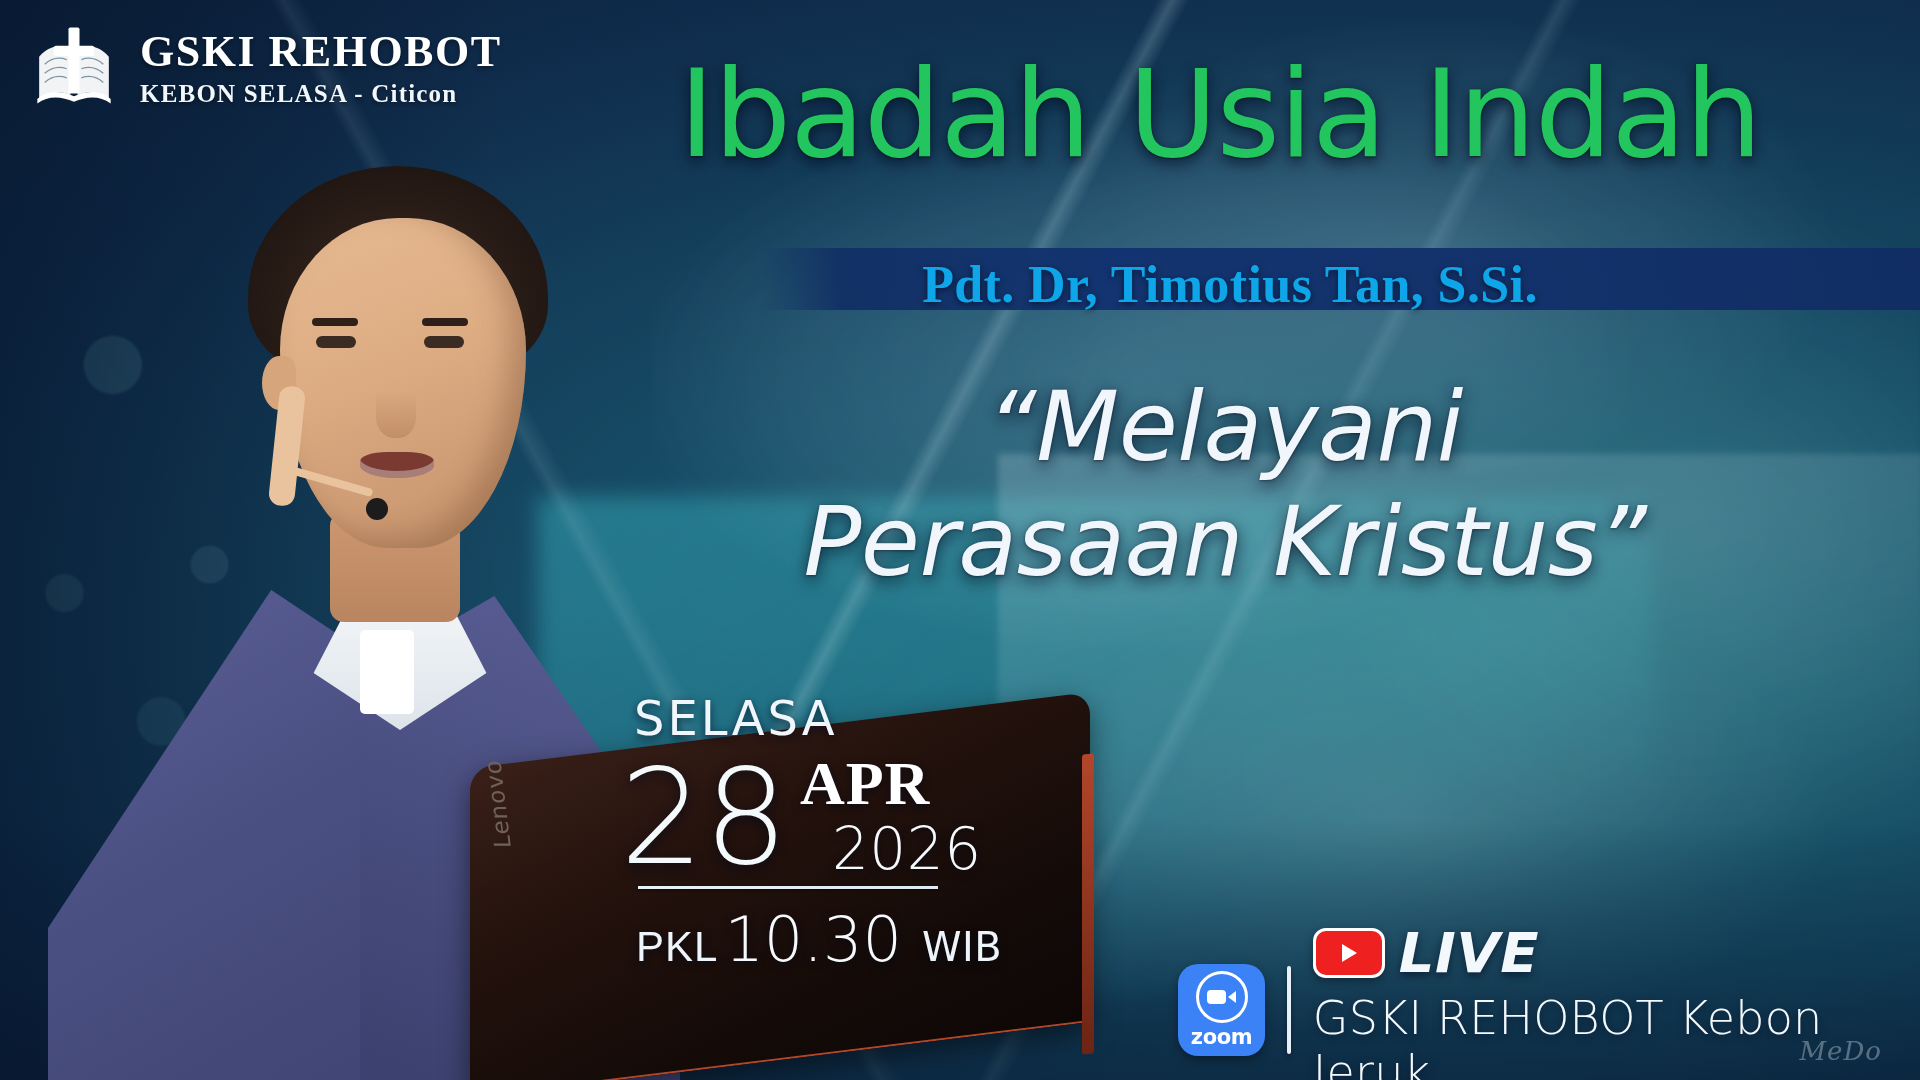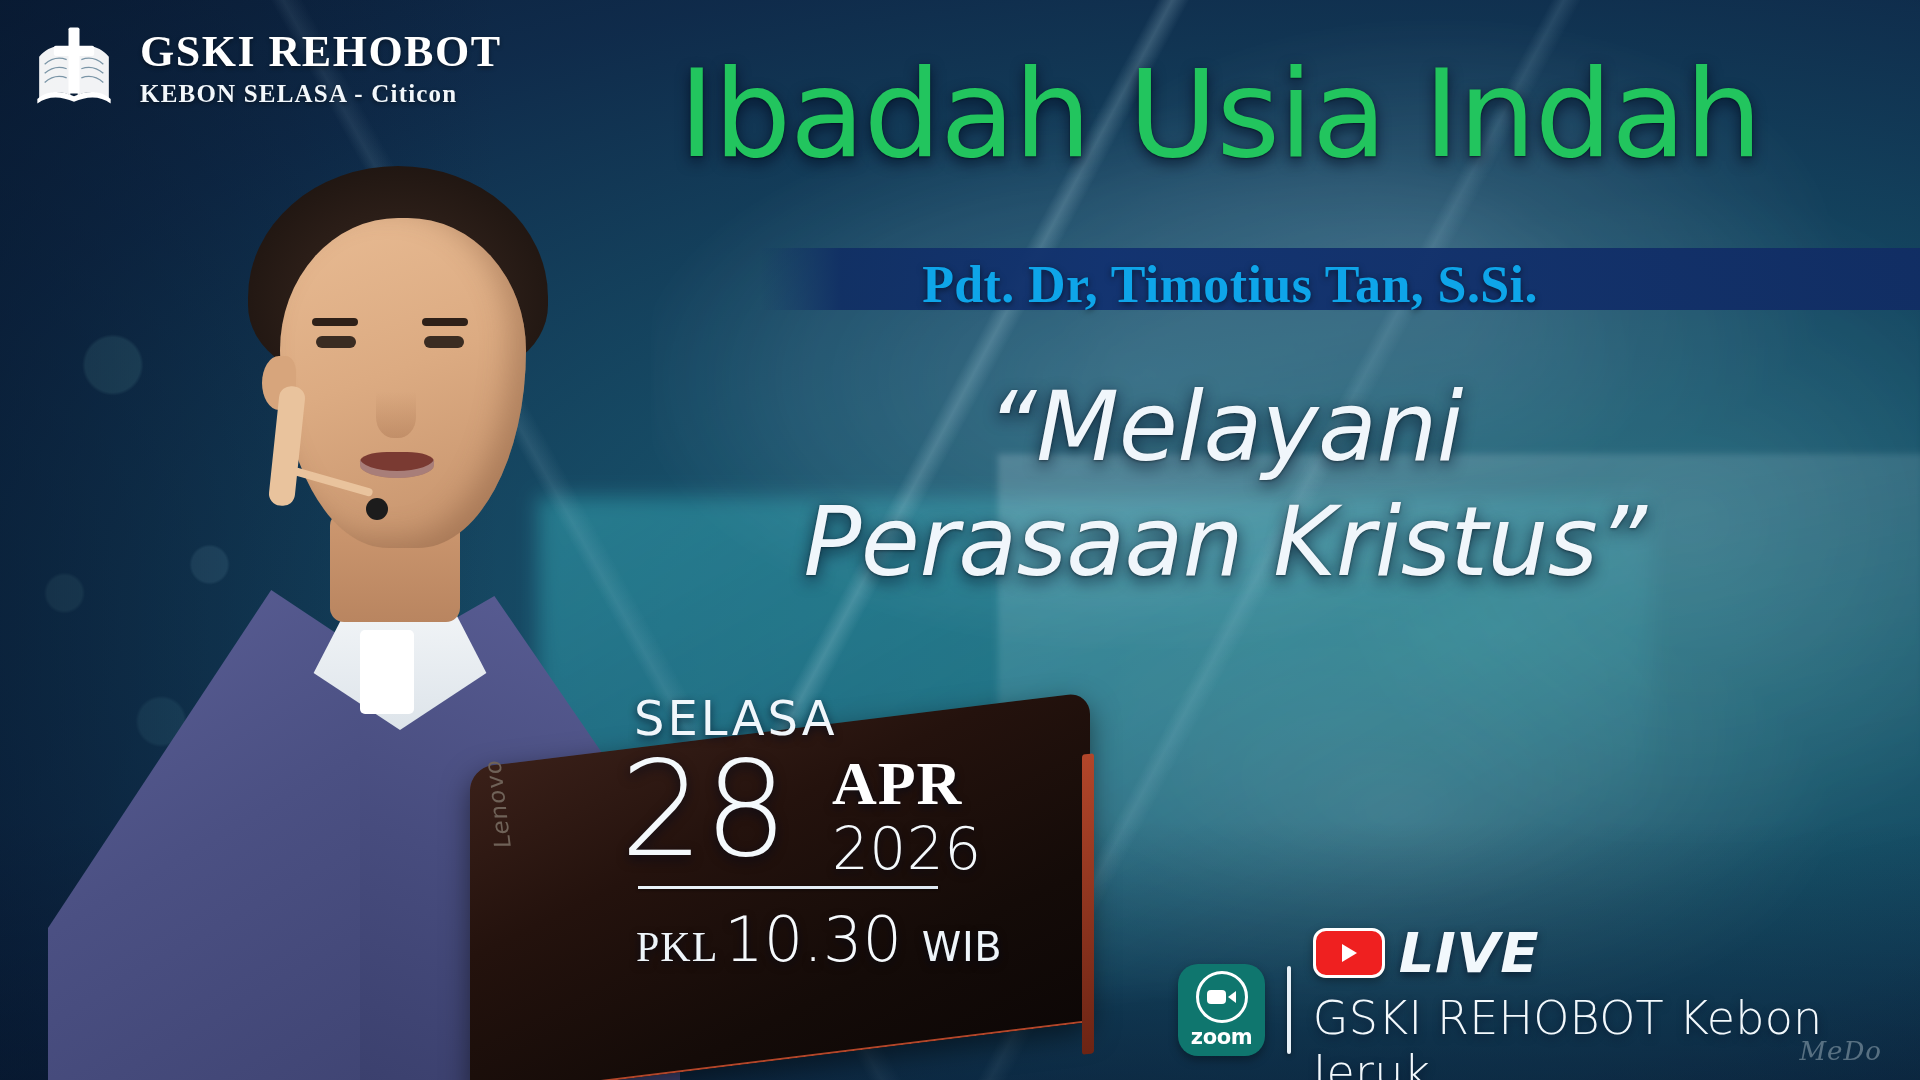--- a/index.html
+++ b/index.html
@@ -107,58 +107,59 @@
   }
   .theme .l2{ display:block; }
 
   
   .date-block{ position:absolute; left:620px; top:690px; width:350px; }
   .day-name{
     font-family:"DejaVu Sans", sans-serif; font-weight:400; font-size:48px;
     letter-spacing:3px; color:#f0f6fb; text-align:left; padding-left:14px;
     text-shadow:0 3px 9px rgba(0,8,26,.7);
   }
-  .date-row{ display:flex; align-items:center; margin-top:-4px;gap:32px; }
+  .date-row{ display:flex; align-items:flex-end; margin-top:-4px; }
   .date-num{
     font-family:"DejaVu Sans", sans-serif; font-weight:300; font-size:132px;
     line-height:.92; color:#f4f9fc; text-shadow:0 4px 12px rgba(0,8,26,.7);
   }
   .date-my{ padding-left:12px; padding-top:10px; }
   .date-mon{
     font-family:"Liberation Serif", serif; font-weight:700; font-size:62px;
     line-height:1; color:#ffffff; letter-spacing:1px; text-shadow:0 3px 9px rgba(0,8,26,.7);
   }
   .date-year{
     font-family:"DejaVu Sans", sans-serif; font-weight:300; font-size:58px;
     line-height:1; color:#f4f9fc; margin-top:6px; letter-spacing:.5px;
     text-shadow:0 3px 9px rgba(0,8,26,.7);
+    margin-left:32px;
   }
   .date-rule{
     margin:8px 0 0 18px; width:300px; height:3px;
     background:linear-gradient(to right,#eaf2f8,#dfe9f2);
     box-shadow:0 1px 3px rgba(0,0,0,.5);
   }
   .time-row{ display:flex; align-items:baseline; margin-top:14px; padding-left:16px; }
   .time-pkl{
-    font-family:Liberation Serif, serif; font-weight:400; font-size:42px;
+    font-family:Liberation Sans, sans-serif; font-weight:400; font-size:42px;
     color:#eef5fa; letter-spacing:1px; text-shadow:0 3px 9px rgba(0,8,26,.7);
   }
   .time-val{
     font-family:"DejaVu Sans", sans-serif; font-weight:300; font-size:62px;
     color:#f6fafd; margin-left:6px; text-shadow:0 3px 9px rgba(0,8,26,.7);
   }
   .time-tz{
     font-family:"DejaVu Sans", sans-serif; font-weight:400; font-size:40px;
     color:#eef5fa; margin-left:20px; letter-spacing:.5px; text-shadow:0 3px 9px rgba(0,8,26,.7);
   }
 
   
   .broadcast{ position:absolute; left:1178px; top:920px; display:flex; align-items:center; gap:22px; }
   .zoom-badge{
-    width:92px; height:92px; border-radius:20px; background:#0f766e;
+    width:92px; height:92px; border-radius:20px; background:#3b82f6;
     display:flex; flex-direction:column; align-items:center; justify-content:center; gap:2px;
     box-shadow:0 4px 10px rgba(0,0,0,.35);
   }
   .zoom-ring{
     width:52px; height:52px; border-radius:50%; border:3px solid #ffffff;
     display:flex; align-items:center; justify-content:center;
   }
   .zoom-word{ font-family:"DejaVu Sans", sans-serif; font-weight:700; font-size:21px; color:#fff; letter-spacing:-.4px; }
   .vdiv{ width:4px; height:88px; background:#e8f1f8; border-radius:2px; box-shadow:0 2px 5px rgba(0,0,0,.4); }
   .yt-col{ display:flex; flex-direction:column; gap:6px; }

